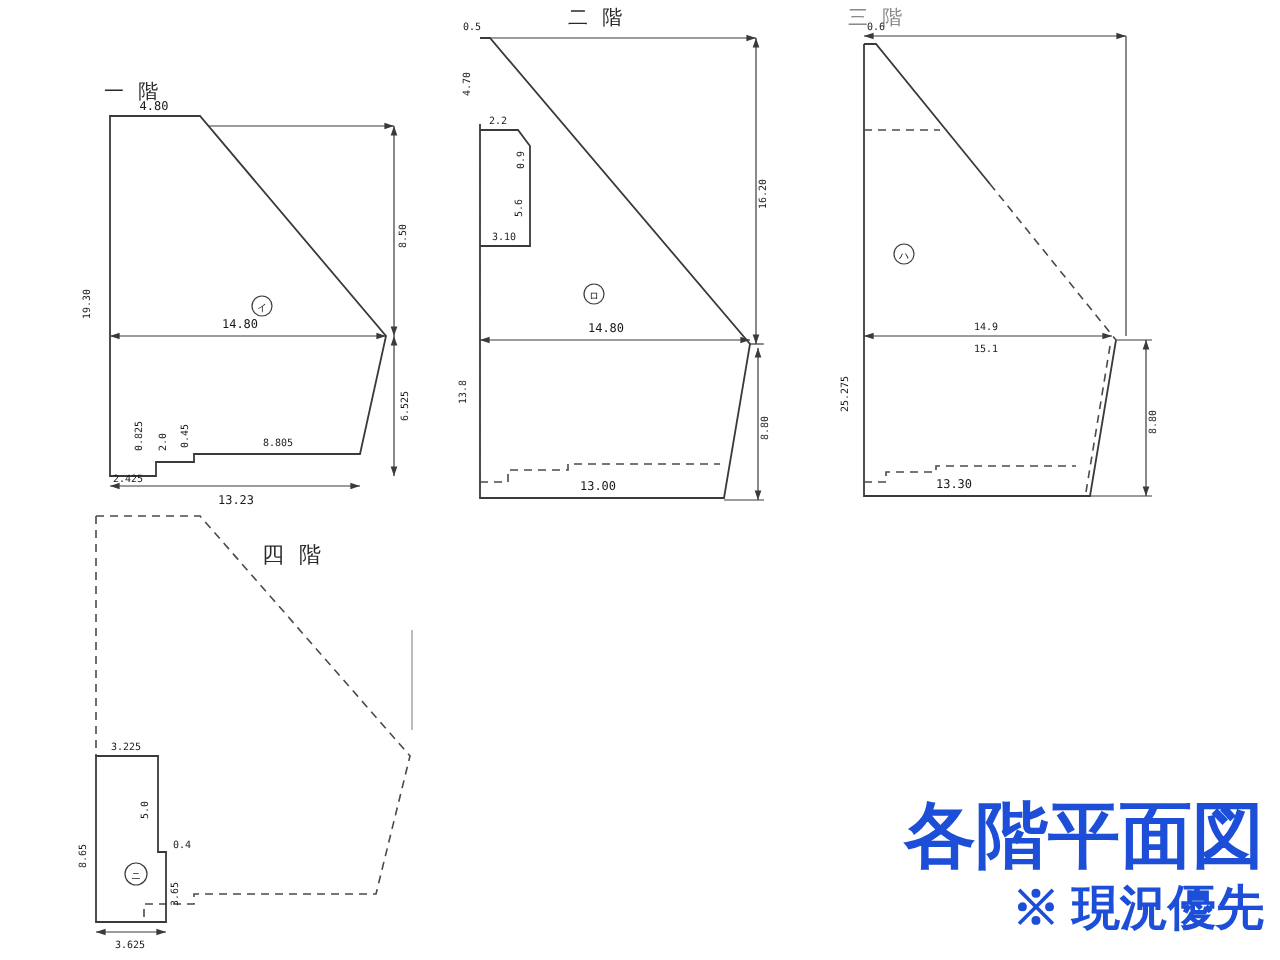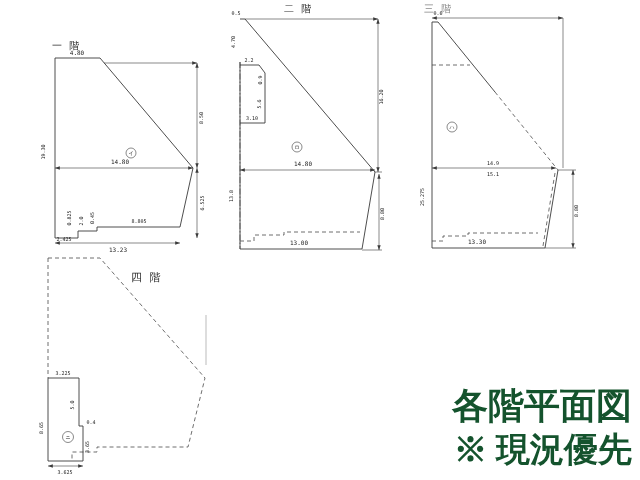--- a/index.html
+++ b/index.html
@@ -11,24 +11,24 @@
   .dash{stroke:#4a4a4a;fill:none;stroke-width:0.8;stroke-dasharray:4 3;}
   .dashdot{stroke:#4a4a4a;fill:none;stroke-width:0.7;stroke-dasharray:6 2 1.5 2;}
   .faint{stroke:#aaaaaa;fill:none;stroke-width:0.8;}
   text{fill:#1a1a1a;font-family:"DejaVu Sans Mono","DejaVu Sans",monospace;}
   .d6{font-size:6px;}
   .d5{font-size:5px;}
   .ttl{font-size:10px;letter-spacing:2px;fill:#2a2a2a;font-family:"DejaVu Sans",sans-serif;}
   .ttl4{font-size:11px;letter-spacing:2px;fill:#2a2a2a;font-family:"DejaVu Sans",sans-serif;}
   .ttl-faded{fill:#8a8a8a;}
   .mk{font-size:5px;}
-  .caption{position:absolute;right:8px;bottom:10px;text-align:right;color:#14532d;
+  .caption{position:absolute;right:8px;bottom:10px;text-align:right;color:#1d4ed8;
            font-family:"Liberation Serif","DejaVu Serif",serif;font-weight:bold;line-height:1.22;}
   .caption .l1{font-size:36px;}
-  .caption .l2{font-size:34px;}
+  .caption .l2{font-size:24px;}
 </style>
 </head>
 <body>
 
 <div class="page">
 <svg width="640" height="480" viewBox="0 0 640 480">
   <defs>
     <marker id="aE" markerWidth="9" markerHeight="8" refX="8" refY="4" orient="auto">
       <path d="M0,1.2 L8,4 L0,6.8 Z" fill="#3a3a3a"></path>
     </marker>

